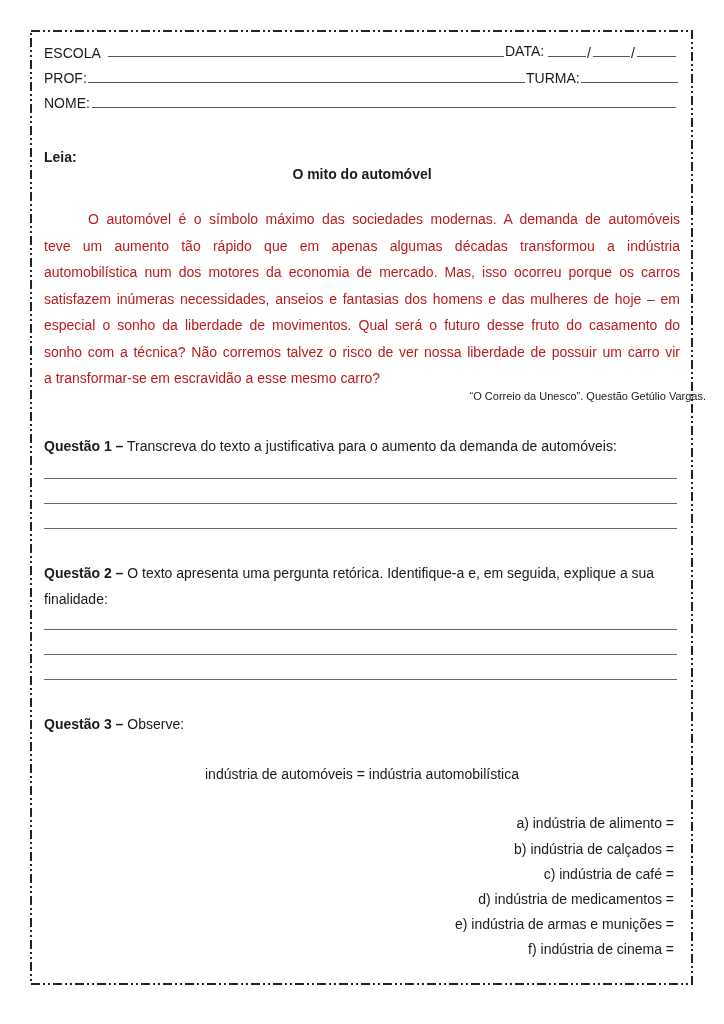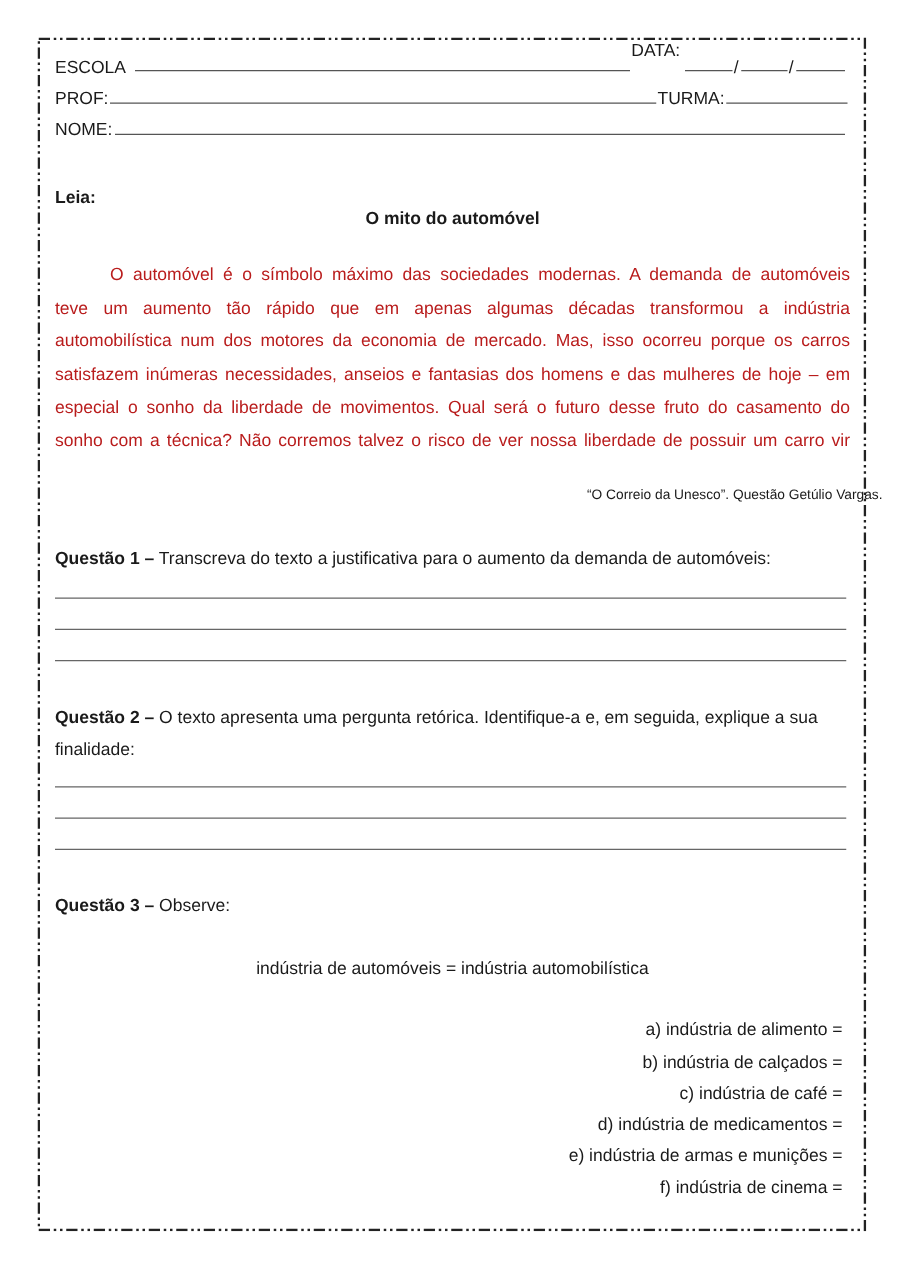--- a/index.html
+++ b/index.html
@@ -26,21 +26,21 @@
 
 <div class="frame">
   <svg width="663" height="955" viewBox="0 0 663 955">
     <rect x="1" y="1" width="661" height="953" fill="none" stroke="#222" stroke-width="2" stroke-dasharray="9 3 2 3 2 3"></rect>
   </svg>
 </div>
 
 <div>
   <span class="abs hdr" style="left:44px; top:45px;">ESCOLA</span>
   <div class="hline" style="left:108px; top:56px; width:396px;"></div>
-  <span class="abs hdr" style="left:505px; top:32px;text-align:right;">DATA:</span>
+  <span class="abs hdr" style="left:505px; top:43px;text-align:right;">DATA:</span>
   <div class="hline" style="left:548px; top:56px; width:38px;"></div>
   <span class="abs hdr" style="left:587px; top:45px;">/</span>
   <div class="hline" style="left:593px; top:56px; width:37px;"></div>
   <span class="abs hdr" style="left:631px; top:45px;">/</span>
   <div class="hline" style="left:637px; top:56px; width:39px;"></div>
 
   <span class="abs hdr" style="left:44px; top:70px;">PROF:</span>
   <div class="hline" style="left:88px; top:82px; width:437px;"></div>
   <span class="abs hdr" style="left:526px; top:70px;">TURMA:</span>
   <div class="hline" style="left:581px; top:82px; width:97px;"></div>
@@ -52,20 +52,21 @@
 <span class="abs bold" style="left:44px; top:149px; font-size:14px;">Leia:</span>
 <span class="abs bold" style="left:0; width:724px; text-align:center; top:166px; font-size:14px;">O mito do automóvel</span>
 
 <div class="body-text" style="top:206px;">
   <span class="line" style="padding-left:44px; width:592px;">O automóvel é o símbolo máximo das sociedades modernas. A demanda de automóveis</span>
   <span class="line">teve um aumento tão rápido que em apenas algumas décadas transformou a indústria</span>
   <span class="line">automobilística num dos motores da economia de mercado. Mas, isso ocorreu porque os carros</span>
   <span class="line">satisfazem inúmeras necessidades, anseios e fantasias dos homens e das mulheres de hoje – em</span>
   <span class="line">especial o sonho da liberdade de movimentos. Qual será o futuro desse fruto do casamento do</span>
   <span class="line">sonho com a técnica? Não corremos talvez o risco de ver nossa liberdade de possuir um carro vir</span>
+  <span class="line last">a transformar-se em escravidão a esse mesmo carro?</span>
 </div>
 <span class="abs" style="right:18px; top:390px; font-size:11px;">“O Correio da Unesco”. Questão Getúlio Vargas.</span>
 
 <div class="abs q" style="left:44px; top:438px;">
   <span class="bold">Questão 1 –</span><span> Transcreva do texto a justificativa para o aumento da demanda de automóveis:</span>
 </div>
 <div class="ansline" style="top:478px;"></div>
 <div class="ansline" style="top:503px;"></div>
 <div class="ansline" style="top:528px;"></div>
 

